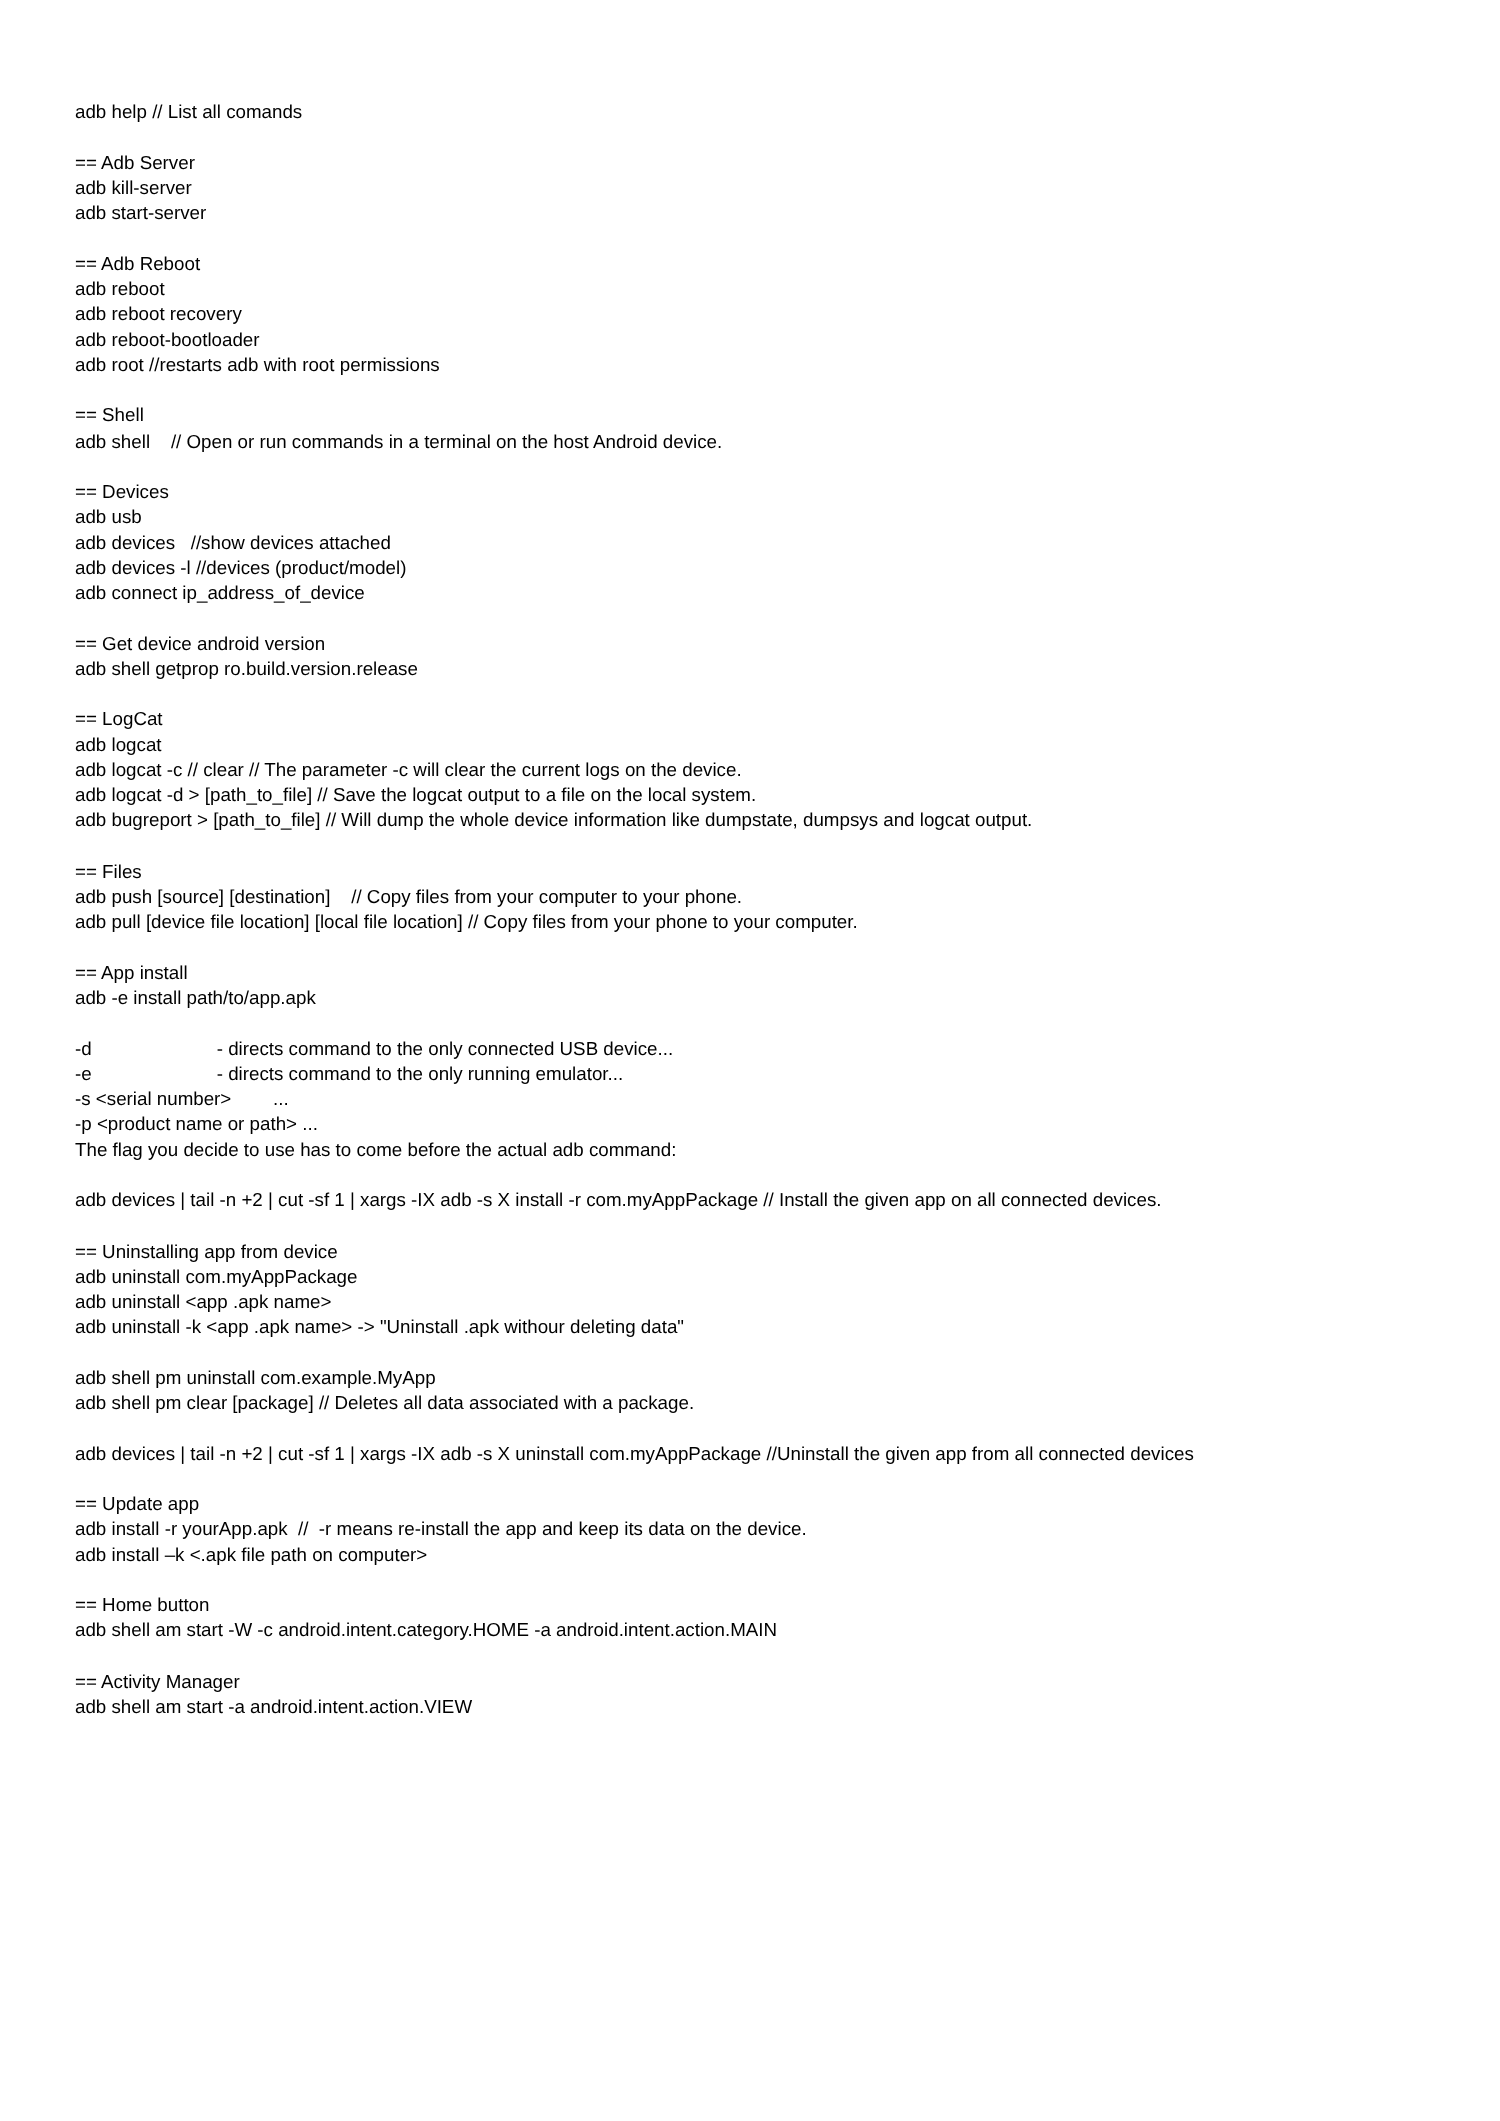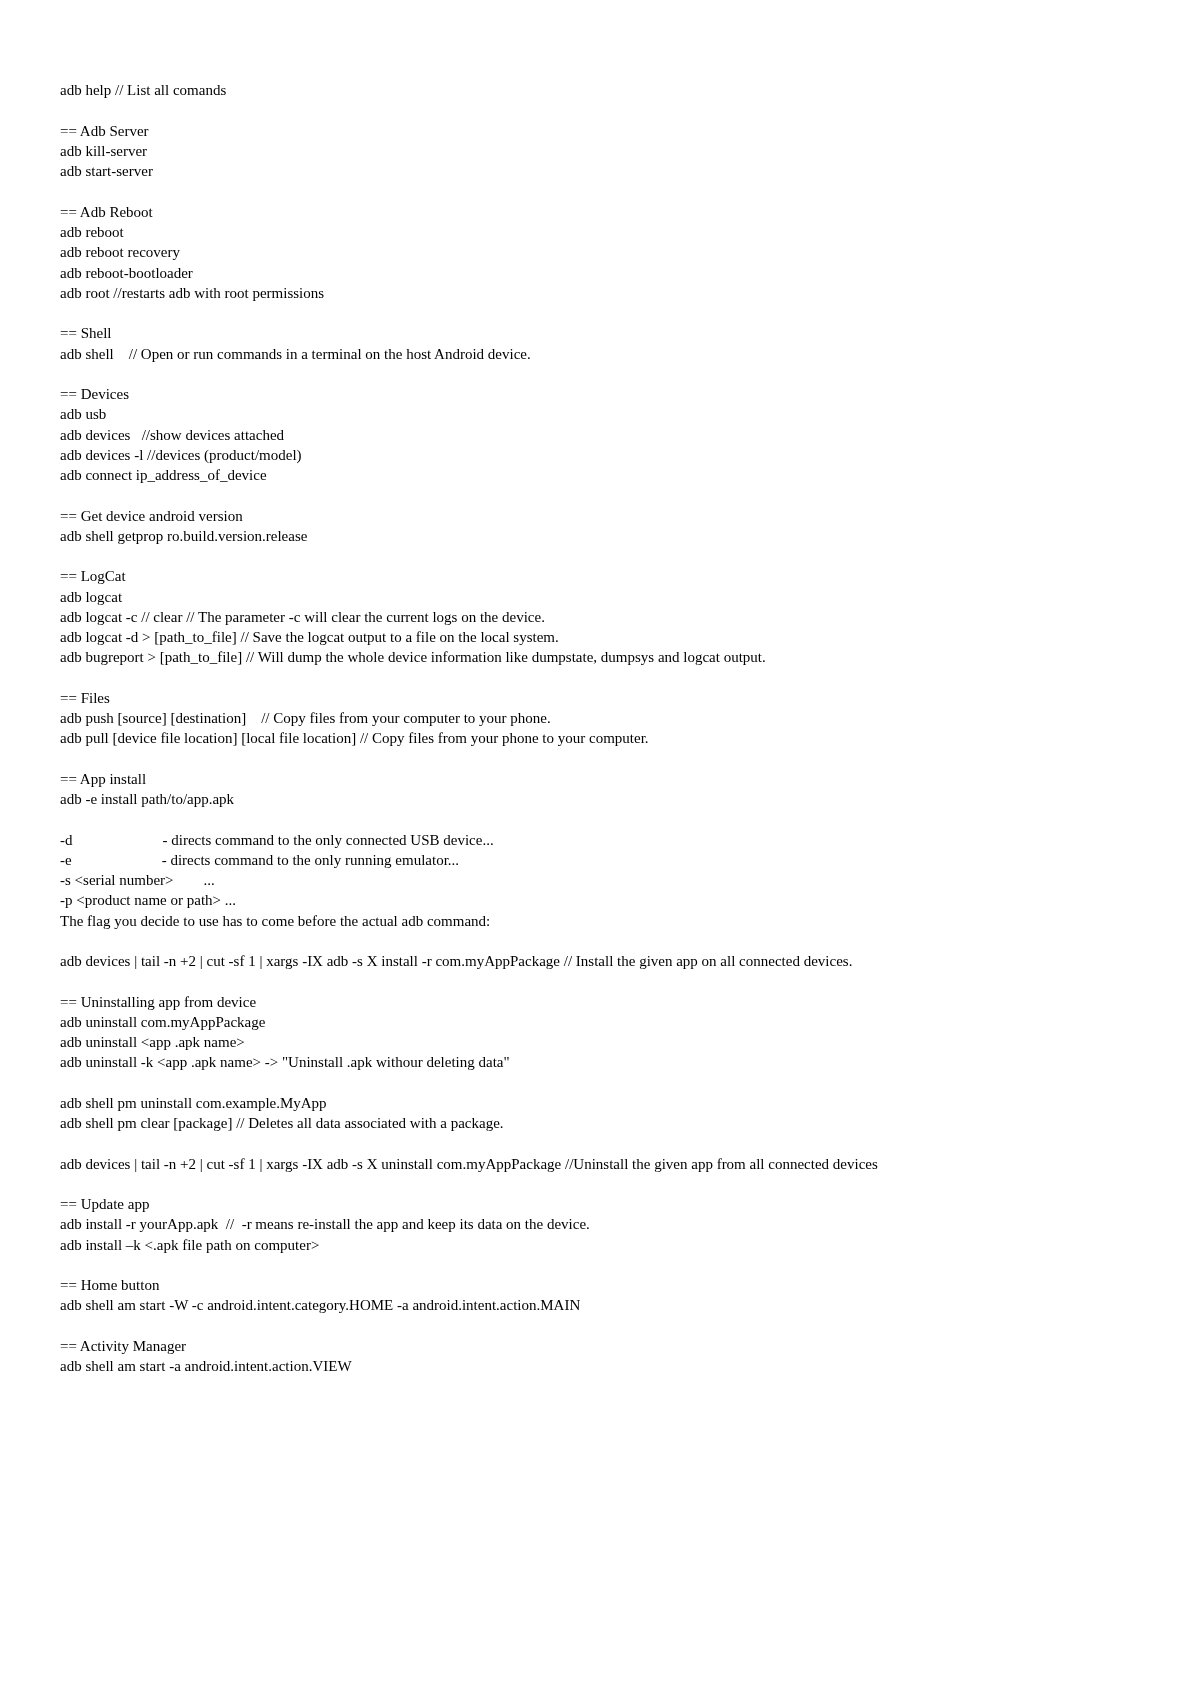--- a/index.html
+++ b/index.html
@@ -9,21 +9,21 @@
       font-family: "Courier New", Courier, monospace;
       font-size: 15px;
       line-height: 1.35;
       color: #000000;
       white-space: pre-wrap;
       word-wrap: break-word;
       width: 1200px;
       box-sizing: border-box;
     }
     .code-block {
-      font-family: Liberation Serif, serif;
+      font-family: Liberation Sans, sans-serif;
     }
   </style>
 </head>
 <body>
 <div class="code-block">adb help // List all comands
 
 == Adb Server
 adb kill-server
 adb start-server 
 

